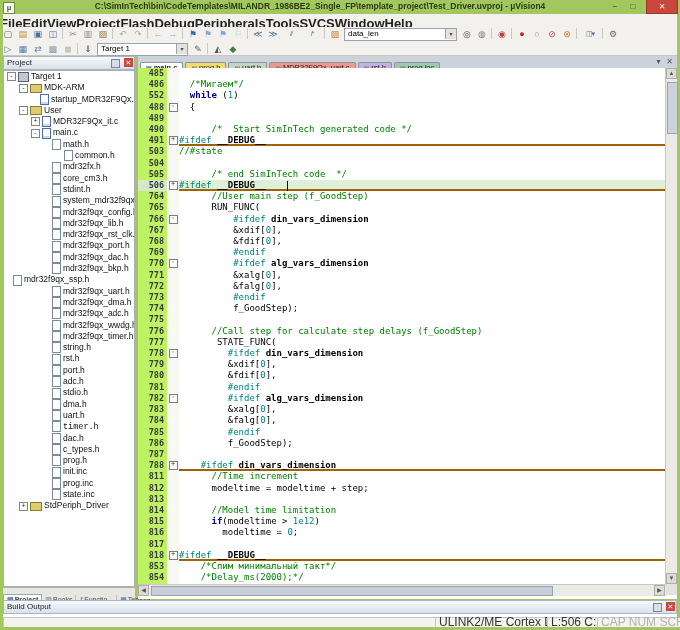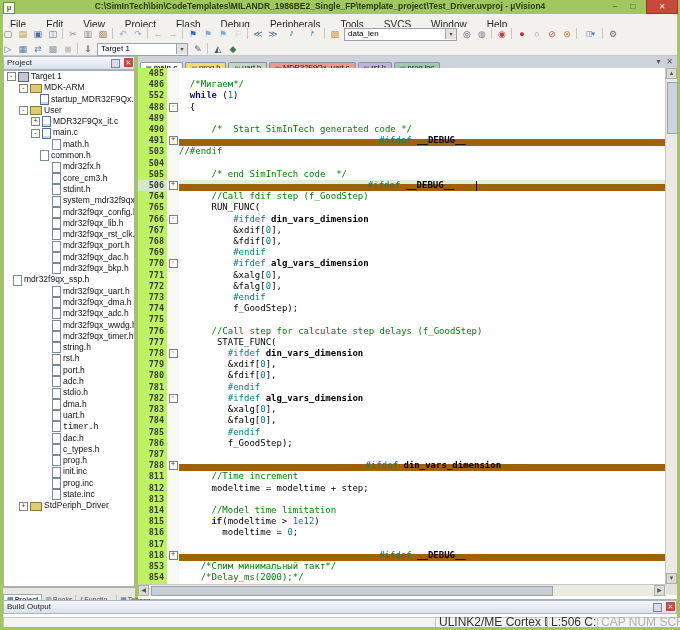--- a/index.html
+++ b/index.html
@@ -7,21 +7,21 @@
   
   #titlebar{position:absolute;left:0;top:0;width:680px;height:14px;background:#a3c75f;}
   #appicon{position:absolute;left:3px;top:2px;width:10px;height:10px;background:#fff;border:1px solid #6e8f3a;font-size:8px;line-height:9px;text-align:center;color:#3a6e1e;font-weight:bold;}
   #apptitle{position:absolute;left:40px;right:80px;top:1px;height:12px;text-align:center;font-size:8.5px;font-weight:bold;color:#2b3a12;white-space:nowrap;overflow:hidden;}
   .winbtn{position:absolute;top:0;height:13px;text-align:center;font-size:8px;line-height:13px;color:#2b3a12;}
   #btn-min{right:56px;width:18px;}
   #btn-max{right:38px;width:18px;}
   #btn-close{right:2px;width:30px;background:#c9473b;color:#fff;border:1px solid #a03428;border-top:none;}
   
   #menubar{position:absolute;left:0;top:14px;width:680px;height:13px;background:#f2f1ee;border-bottom:1px solid #dcdad4;}
-  .menuitem{display:inline-block;padding:1px 10px;font-size:10px;color:#222;}
+  .menuitem{display:inline-block;padding:1px 0;font-size:13px;color:#222;font-weight:bold;}
   
   .tbar{position:absolute;left:0;width:680px;background:#f2f1ee;}
   #toolbar1{top:27px;height:15px;}
   #toolbar2{top:42px;height:13px;border-bottom:1px solid #c9c7c0;}
   .tbtn{display:inline-block;vertical-align:top;width:14px;height:12px;margin:1px 0 0 1px;text-align:center;font-size:9px;line-height:12px;}
   .tbtn.wide{width:20px;font-size:7px;letter-spacing:-1px;}
   .tsep{display:inline-block;vertical-align:top;width:1px;height:11px;margin:1px 2px 0 2px;background:#c9c7c0;}
   .tcombo{display:inline-block;vertical-align:top;height:11px;margin:1px 2px 0 2px;background:#fff;border:1px solid #9aa3ad;font-size:8px;line-height:10px;padding-left:3px;position:relative;}
   .tcombo .arr{position:absolute;right:0;top:0;width:10px;height:10px;background:#e4e2dc;border-left:1px solid #9aa3ad;text-align:center;font-size:6px;line-height:10px;color:#444;}
   
@@ -52,23 +52,23 @@
   #tabbtns{position:absolute;right:2px;top:1px;font-size:8px;color:#555;}
   #tabbtns span{display:inline-block;width:11px;text-align:center;}
   #code{position:absolute;left:0;top:12px;width:528px;height:516px;background:#fff;overflow:hidden;font-family:"DejaVu Sans Mono",monospace;font-size:9px;}
   .crow{height:11.21px;white-space:nowrap;display:flex;}
   .crow.hl{background:#def0d8;}
   .lnum{flex:0 0 26px;background:#bef264;color:#3a3a3a;font-weight:bold;text-align:right;padding-right:3px;font-size:8.5px;line-height:11.21px;}
   .crow.hl .lnum{background:#d6e8cc;}
   .fmarg{flex:0 0 12px;background:#f7faf4;text-align:center;line-height:11px;}
   .fbox{display:inline-block;width:7px;height:7px;border:1px solid #7f7f7f;background:#fff;font-size:7px;line-height:5px;text-align:center;color:#333;vertical-align:middle;}
   .ccode{flex:1 1 auto;white-space:pre;line-height:11.21px;position:relative;}
-  .crow.folded .ccode{border-bottom:7px solid #a16207;text-align:center;}
+  .crow.folded .ccode{border-bottom:2px solid #a16207;}
   .sc-c{color:#008000;}
-  .sc-k{color:#00008b;font-weight:bold;font-family:Liberation Mono, monospace;}
+  .sc-k{color:#00008b;font-weight:bold;}
   .sc-p{color:#008080;}
   .sc-i{color:#000;font-weight:bold;}
   .sc-n{color:#008080;}
   .sc-t{color:#000;}
   .caret{display:inline-block;width:1px;height:10px;background:#000;vertical-align:middle;}
   
   #vscroll{position:absolute;right:0;top:12px;width:11px;height:516px;background:#eceae6;border-left:1px solid #c9c7c0;}
   .sarrow{position:absolute;left:0;width:11px;height:11px;background:#dcdad4;border:1px solid #b0aea8;box-sizing:border-box;font-size:6px;line-height:9px;text-align:center;color:#555;}
   #vthumb{position:absolute;left:1px;top:14px;width:9px;height:50px;background:#cdd3db;border:1px solid #9aa3ad;}
   #hscroll{position:absolute;left:0;top:528px;width:528px;height:11px;background:#eceae6;border-top:1px solid #c9c7c0;}
@@ -115,21 +115,21 @@
       <span class="phclose">✕</span>
     </div>
     <div id="tree">
         <div class="trow" style="padding-left: 3px;"><span class="texp">-</span><span class="ticon i-target"></span><span>Target 1</span></div>
         <div class="trow" style="padding-left: 15px;"><span class="texp">-</span><span class="ticon i-folder"></span><span>MDK-ARM</span></div>
         <div class="trow" style="padding-left: 27px;"><span class="texp none"></span><span class="ticon i-file-src"></span><span>startup_MDR32F9Qx.s</span></div>
         <div class="trow" style="padding-left: 15px;"><span class="texp">-</span><span class="ticon i-folder"></span><span>User</span></div>
         <div class="trow" style="padding-left: 27px;"><span class="texp">+</span><span class="ticon i-file-src"></span><span>MDR32F9Qx_it.c</span></div>
         <div class="trow" style="padding-left: 27px;"><span class="texp">-</span><span class="ticon i-file-src"></span><span>main.c</span></div>
         <div class="trow" style="padding-left: 39px;"><span class="texp none"></span><span class="ticon i-file"></span><span>math.h</span></div>
-        <div class="trow" style="padding-left: 27px;"><span class="texp none"></span><span class="ticon i-file"></span><span>common.h</span></div>
+        <div class="trow" style="padding-left: 51px;"><span class="texp none"></span><span class="ticon i-file"></span><span>common.h</span></div>
         <div class="trow" style="padding-left: 39px;"><span class="texp none"></span><span class="ticon i-file"></span><span>mdr32fx.h</span></div>
         <div class="trow" style="padding-left: 39px;"><span class="texp none"></span><span class="ticon i-file"></span><span>core_cm3.h</span></div>
         <div class="trow" style="padding-left: 39px;"><span class="texp none"></span><span class="ticon i-file"></span><span>stdint.h</span></div>
         <div class="trow" style="padding-left: 39px;"><span class="texp none"></span><span class="ticon i-file"></span><span>system_mdr32f9qx.h</span></div>
         <div class="trow" style="padding-left: 39px;"><span class="texp none"></span><span class="ticon i-file"></span><span>mdr32f9qx_config.h</span></div>
         <div class="trow" style="padding-left: 39px;"><span class="texp none"></span><span class="ticon i-file"></span><span>mdr32f9qx_lib.h</span></div>
         <div class="trow" style="padding-left: 39px;"><span class="texp none"></span><span class="ticon i-file"></span><span>mdr32f9qx_rst_clk.h</span></div>
         <div class="trow" style="padding-left: 39px;"><span class="texp none"></span><span class="ticon i-file"></span><span>mdr32f9qx_port.h</span></div>
         <div class="trow" style="padding-left: 39px;"><span class="texp none"></span><span class="ticon i-file"></span><span>mdr32f9qx_dac.h</span></div>
         <div class="trow" style="padding-left: 39px;"><span class="texp none"></span><span class="ticon i-file"></span><span>mdr32f9qx_bkp.h</span></div>
@@ -195,41 +195,41 @@
           <span class="ccode"><span class="sc-c">      /*  Start SimInTech generated code */</span></span>
         </div>
         <div class="crow folded">
           <span class="lnum">491</span>
           <span class="fmarg"><span class="fbox">+</span></span>
           <span class="ccode"><span class="sc-p">#ifdef</span><span class="sc-i"> __DEBUG__</span></span>
         </div>
         <div class="crow">
           <span class="lnum">503</span>
           <span class="fmarg"></span>
-          <span class="ccode"><span class="sc-c">//#endif</span></span>
+          <span class="ccode"><span class="sc-c">//#state</span></span>
         </div>
         <div class="crow">
           <span class="lnum">504</span>
           <span class="fmarg"></span>
           <span class="ccode"></span>
         </div>
         <div class="crow">
           <span class="lnum">505</span>
           <span class="fmarg"></span>
           <span class="ccode"><span class="sc-c">      /* end SimInTech code  */</span></span>
         </div>
         <div class="crow hl folded">
           <span class="lnum">506</span>
           <span class="fmarg"><span class="fbox">+</span></span>
           <span class="ccode"><span class="sc-p">#ifdef</span><span class="sc-i"> __DEBUG__</span><span class="sc-t">    </span><span class="caret"></span></span>
         </div>
         <div class="crow">
           <span class="lnum">764</span>
           <span class="fmarg"></span>
-          <span class="ccode"><span class="sc-c">      //Call fdif step (f_GoodStep)</span></span>
+          <span class="ccode"><span class="sc-c">      //User main step (f_GoodStep)</span></span>
         </div>
         <div class="crow">
           <span class="lnum">765</span>
           <span class="fmarg"></span>
           <span class="ccode"><span class="sc-t">      RUN_FUNC(</span></span>
         </div>
         <div class="crow">
           <span class="lnum">766</span>
           <span class="fmarg"><span class="fbox">-</span></span>
           <span class="ccode"><span class="sc-p">          #ifdef</span><span class="sc-i"> din_vars_dimension</span></span>

